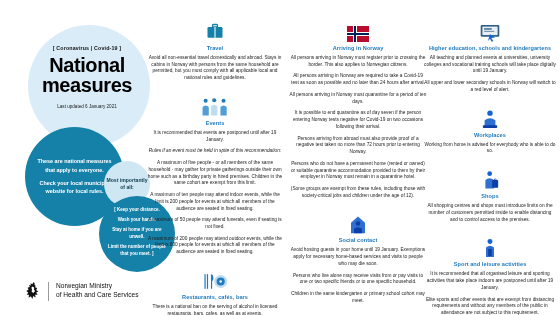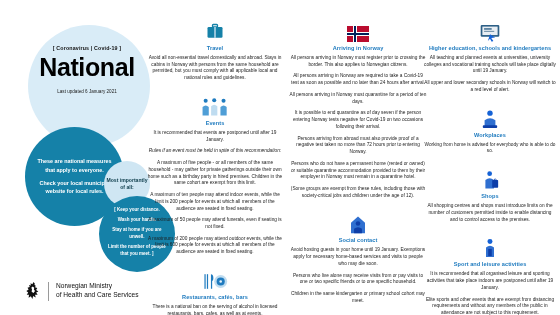--- a/index.html
+++ b/index.html
@@ -36,21 +36,21 @@
     text-align: center;
   }
   .kicker {
     font-size: 5.3px;
     font-weight: bold;
     letter-spacing: .15px;
     color: #111;
     margin-bottom: 4px;
   }
   .hero-title {
-    font-size: 25px;
+    font-size: 20px;
     font-weight: bold;
     line-height: 1.02;
     letter-spacing: -.4px;
     color: #000;
   }
   .hero-updated {
     margin-top: 8px;
     font-size: 4.6px;
     color: #222;
   }
@@ -175,20 +175,21 @@
 </head>
 <body>
 
 <div class="hero">
   <div class="hero-circle-light"></div>
 
   <div class="hero-head">
     <div class="kicker">[ Coronavirus | Covid-19 ]</div>
     <div class="hero-title">
       <div>National</div>
+      <div>measures</div>
     </div>
     <div class="hero-updated">Last updated 6 January 2021</div>
   </div>
 
   <div class="circle-main">
     <p>These are national measures that apply to everyone.</p>
     <p>Check your local municipal website for local rules.</p>
   </div>
 
   <div class="circle-pale">

